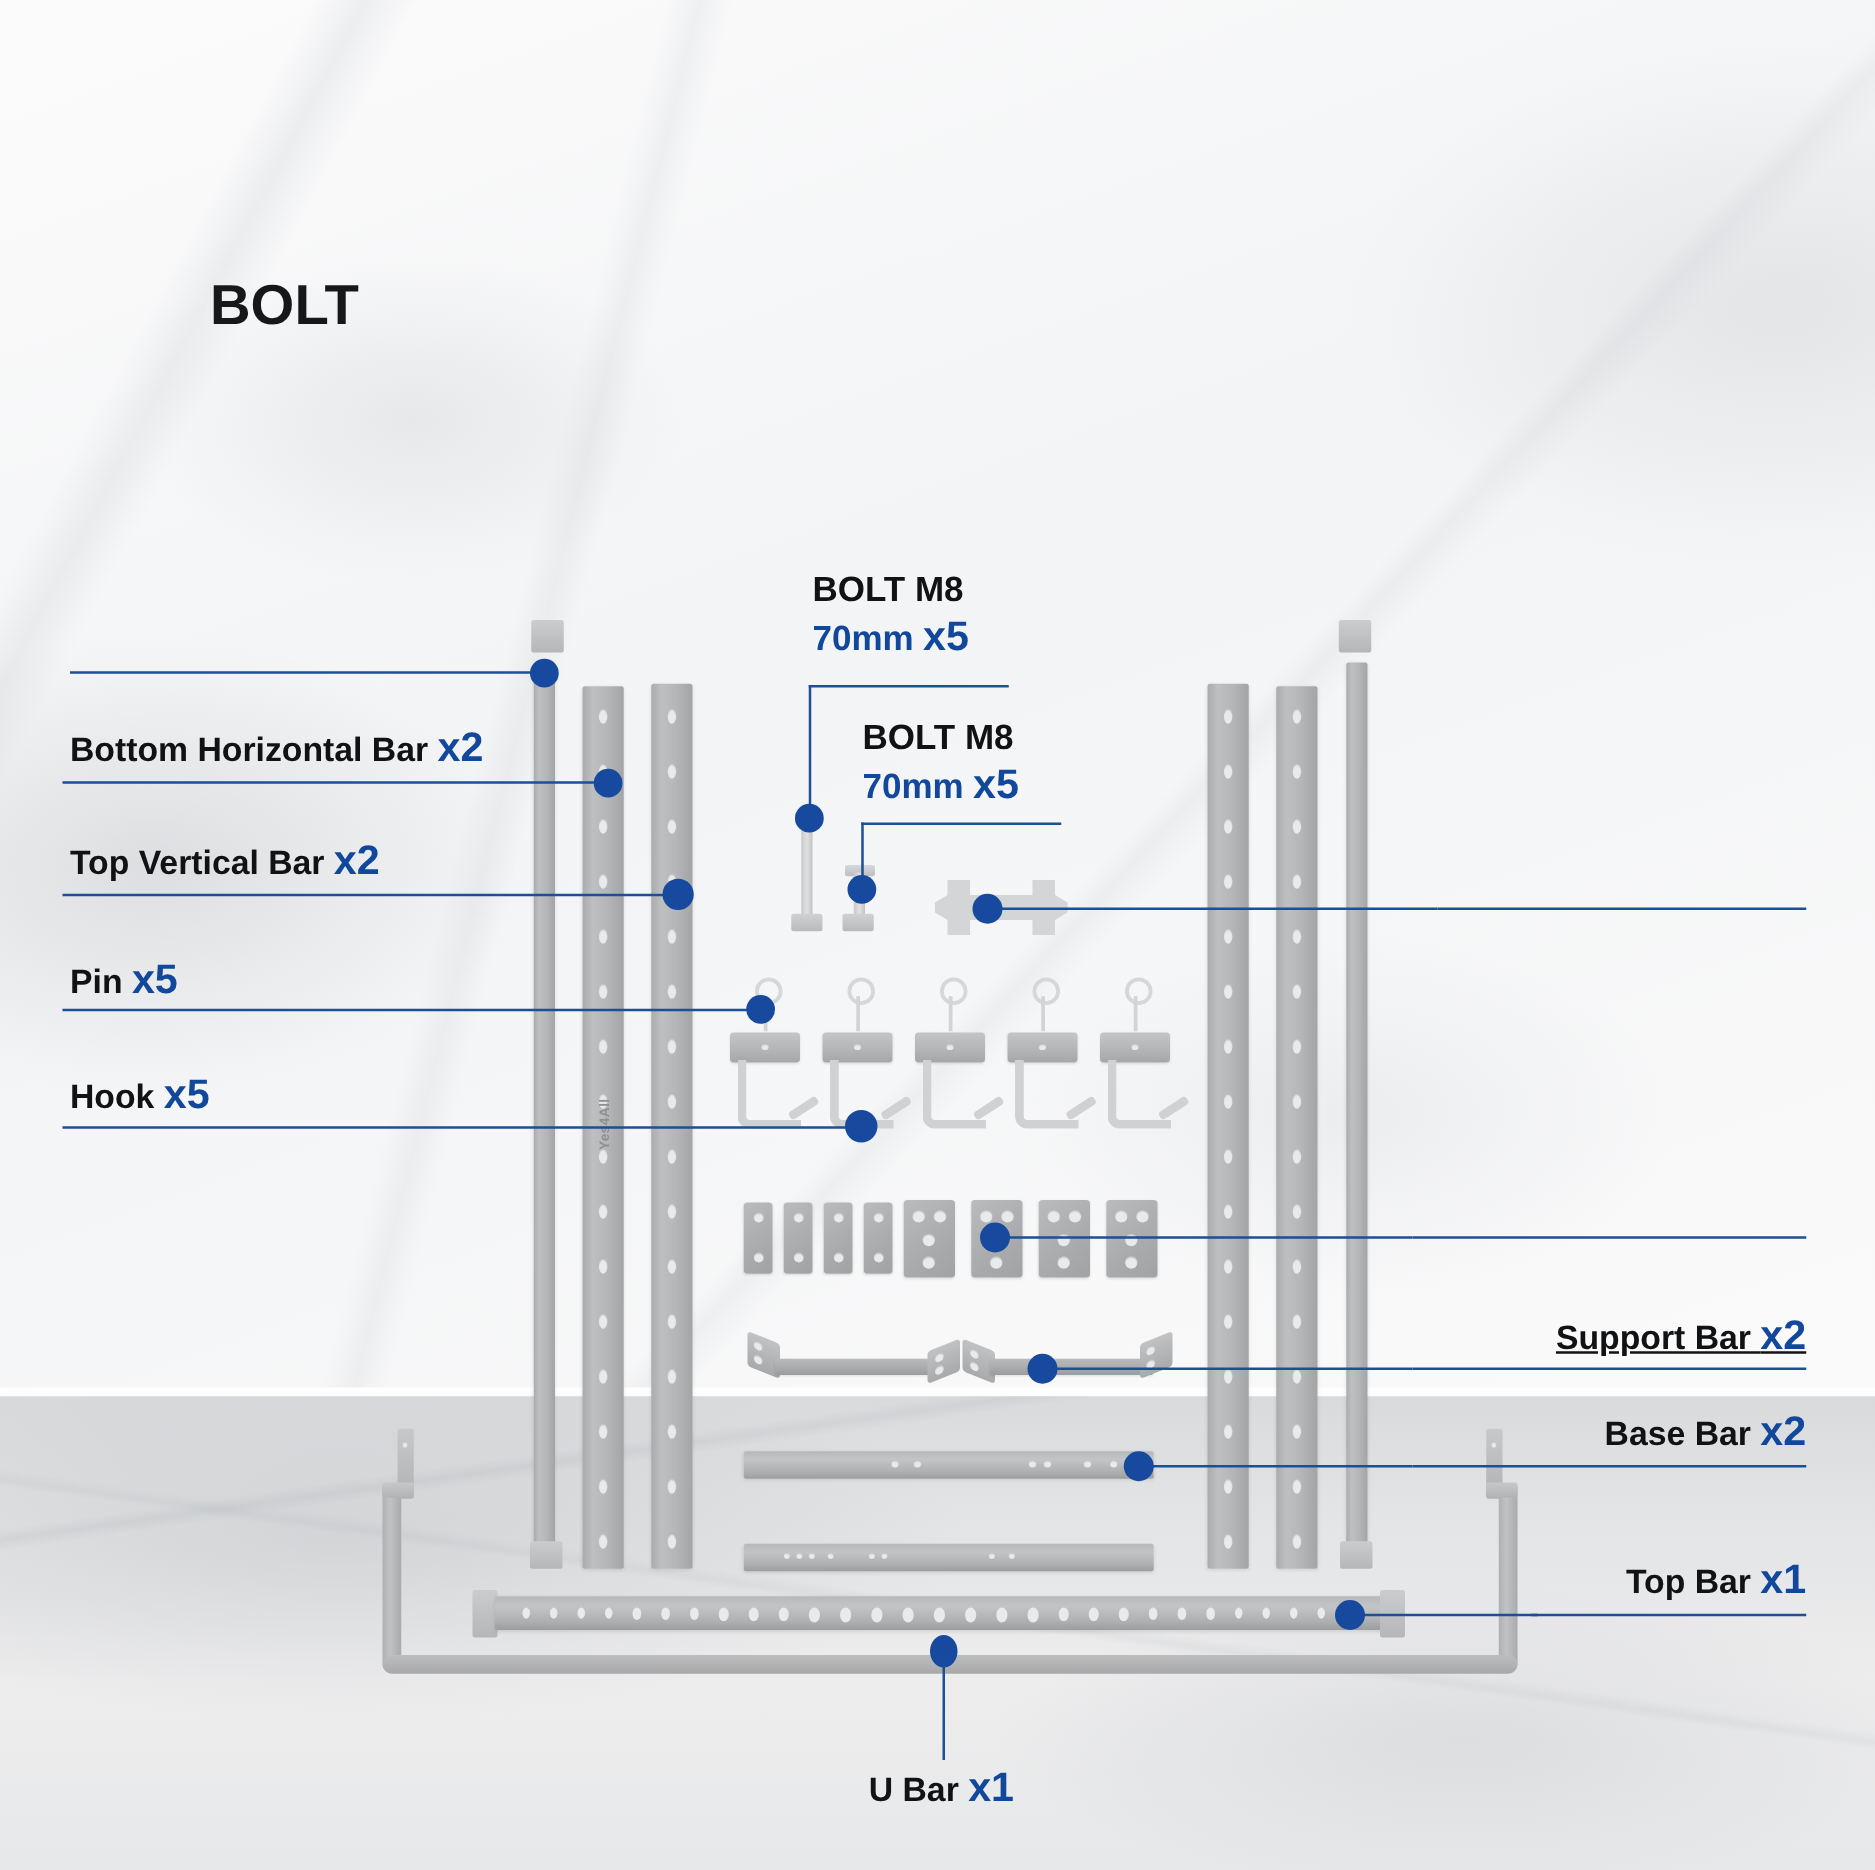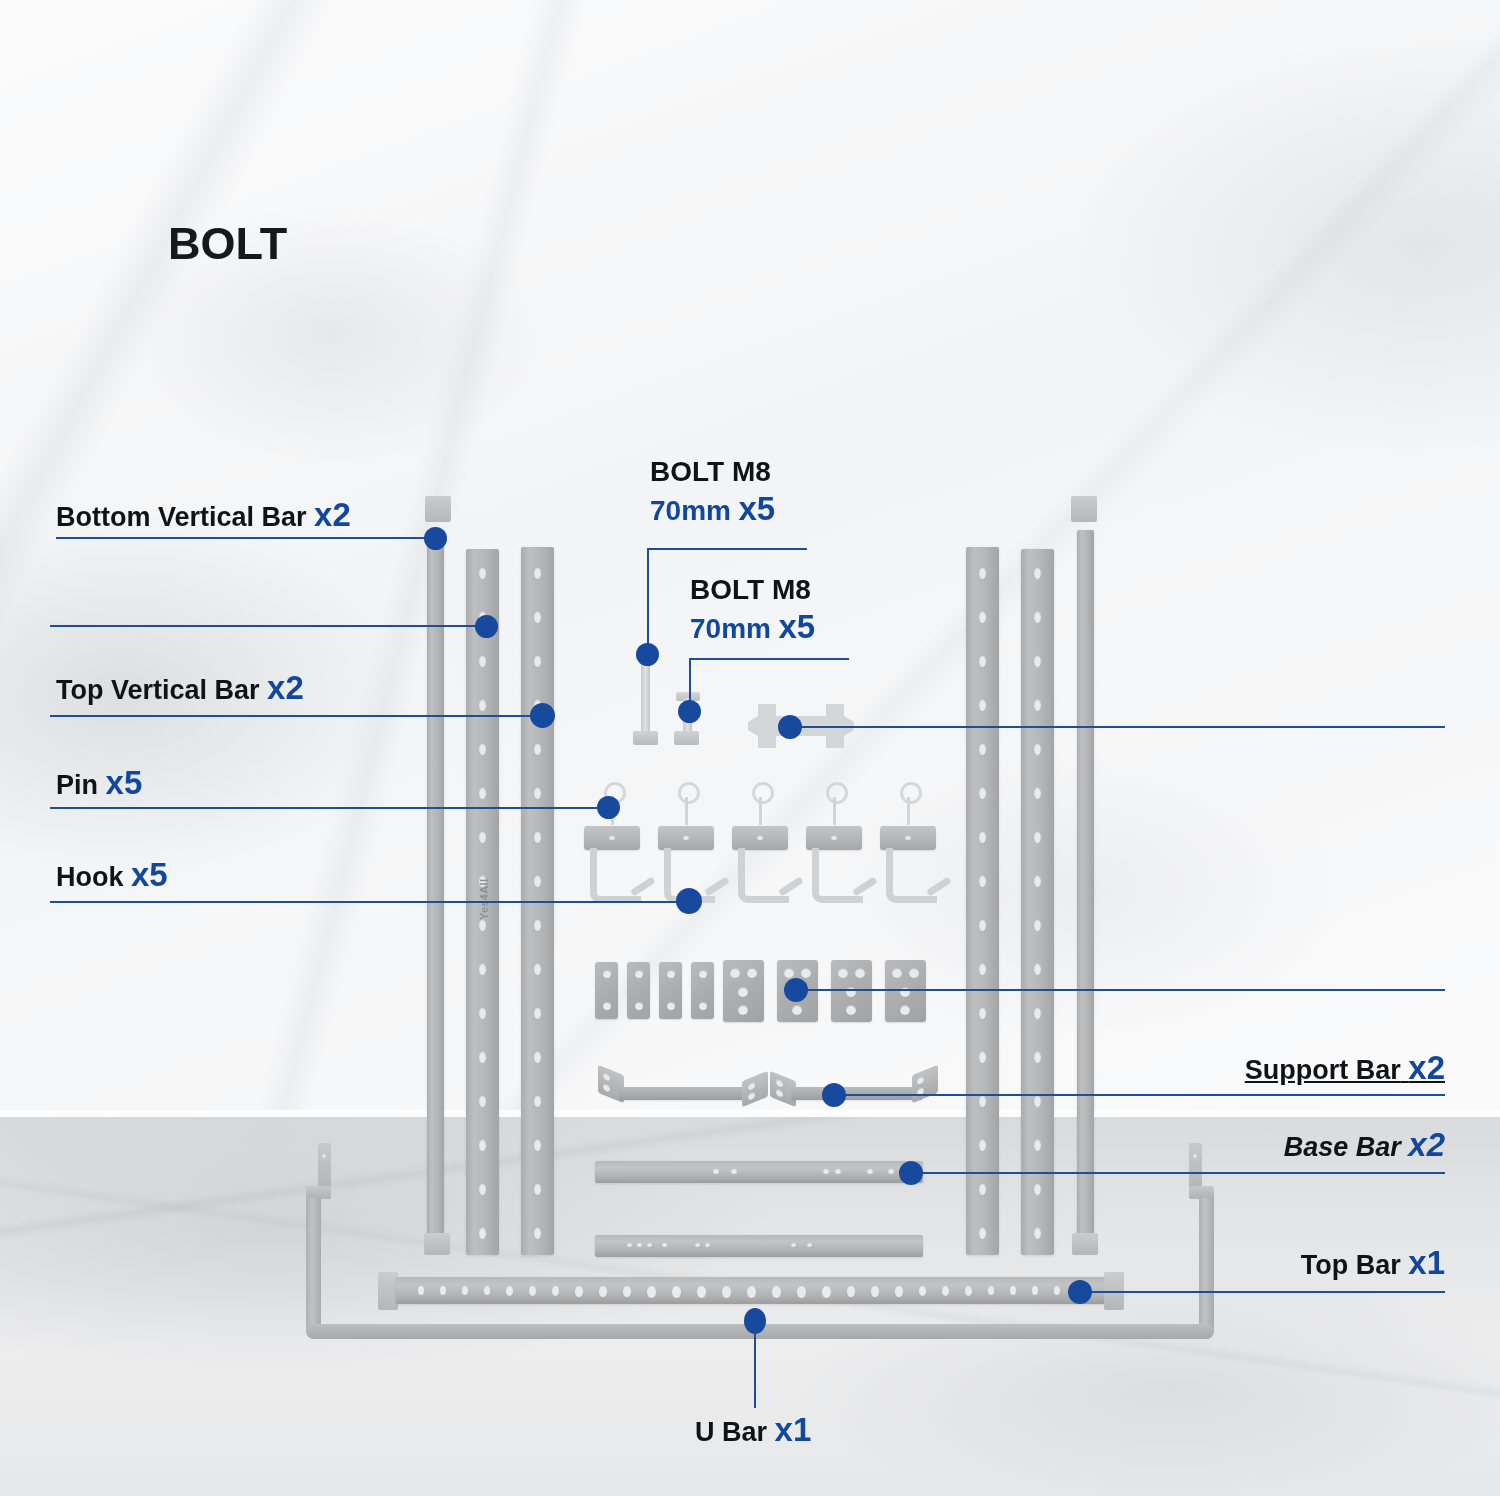--- a/index.html
+++ b/index.html
@@ -499,27 +499,27 @@
     <div class="hole-ov" style="left:546px; top:9px; width:7px; height:10px;"></div>
     <div class="hole-ov" style="left:569px; top:9px; width:7px; height:10px;"></div>
     <div class="hole-ov" style="left:592px; top:9px; width:6px; height:9px;"></div>
     <div class="hole-ov" style="left:614px; top:9px; width:6px; height:9px;"></div>
     <div class="hole-ov" style="left:636px; top:9px; width:6px; height:9px;"></div>
     <div class="hole-ov" style="left:658px; top:9px; width:6px; height:9px;"></div>
     <div class="hole-ov" style="left:680px; top:9px; width:6px; height:9px;"></div>
   </div>
   <div class="endcap" style="left:1104px; top:1272px; width:20px; height:38px;"></div>
 
-  <div class="label" style="left:56px; top:497px;">
-    <span>Bottom Vertical Bar</span>
-    <span class="qty">x2</span>
-  </div>
   <div class="underline" style="left:56px; top:537px; width:372px;"></div>
   <div class="dot" style="left:424px; top:527px; width:23px; height:23px;"></div>
 
+  <div class="label" style="left:56px; top:580px;">
+    <span>Bottom Horizontal Bar</span>
+    <span class="qty">x2</span>
+  </div>
   <div class="underline" style="left:50px; top:625px; width:437px;"></div>
   <div class="dot" style="left:475px; top:615px; width:23px; height:23px;"></div>
 
   <div class="label" style="left:56px; top:670px;">
     <span>Top Vertical Bar</span>
     <span class="qty">x2</span>
   </div>
   <div class="underline" style="left:50px; top:715px; width:493px;"></div>
   <div class="dot" style="left:530px; top:703px; width:25px; height:25px;"></div>
 
@@ -568,21 +568,21 @@
   <div class="dot" style="left:784px; top:978px; width:24px; height:24px;"></div>
 
   <div class="label rt" style="left:1110px; top:1050px; width:335px;text-decoration:underline;">
     <span>Support Bar</span>
     <span class="qty">x2</span>
   </div>
   <div class="underline" style="left:1130px; top:1094px; width:315px;"></div>
   <div class="leader" style="left:840px; top:1094px; width:290px; height:2px;"></div>
   <div class="dot" style="left:822px; top:1083px; width:24px; height:24px;"></div>
 
-  <div class="label rt" style="left:1110px; top:1127px; width:335px;font-style:italic;">
+  <div class="label rt" style="left:1110px; top:1127px; width:335px;">
     <span>Base Bar</span>
     <span class="qty">x2</span>
   </div>
   <div class="underline" style="left:1130px; top:1172px; width:315px;"></div>
   <div class="leader" style="left:922px; top:1172px; width:208px; height:2px;"></div>
   <div class="dot" style="left:899px; top:1161px; width:24px; height:24px;"></div>
 
   <div class="label rt" style="left:1110px; top:1245px; width:335px;">
     <span>Top Bar</span>
     <span class="qty">x1</span>

